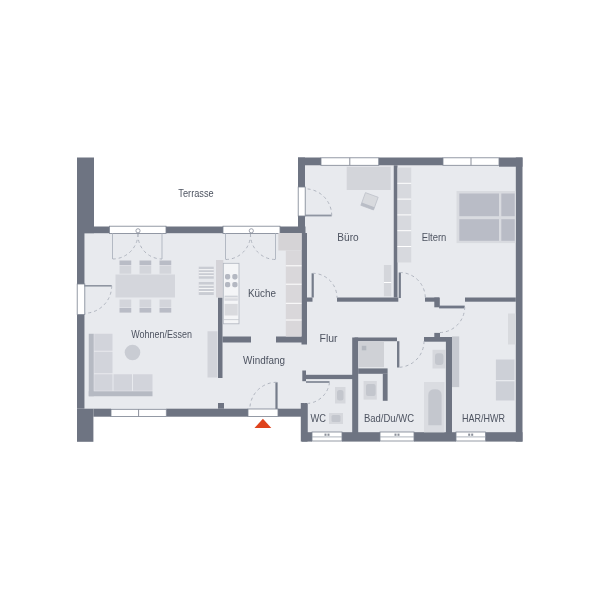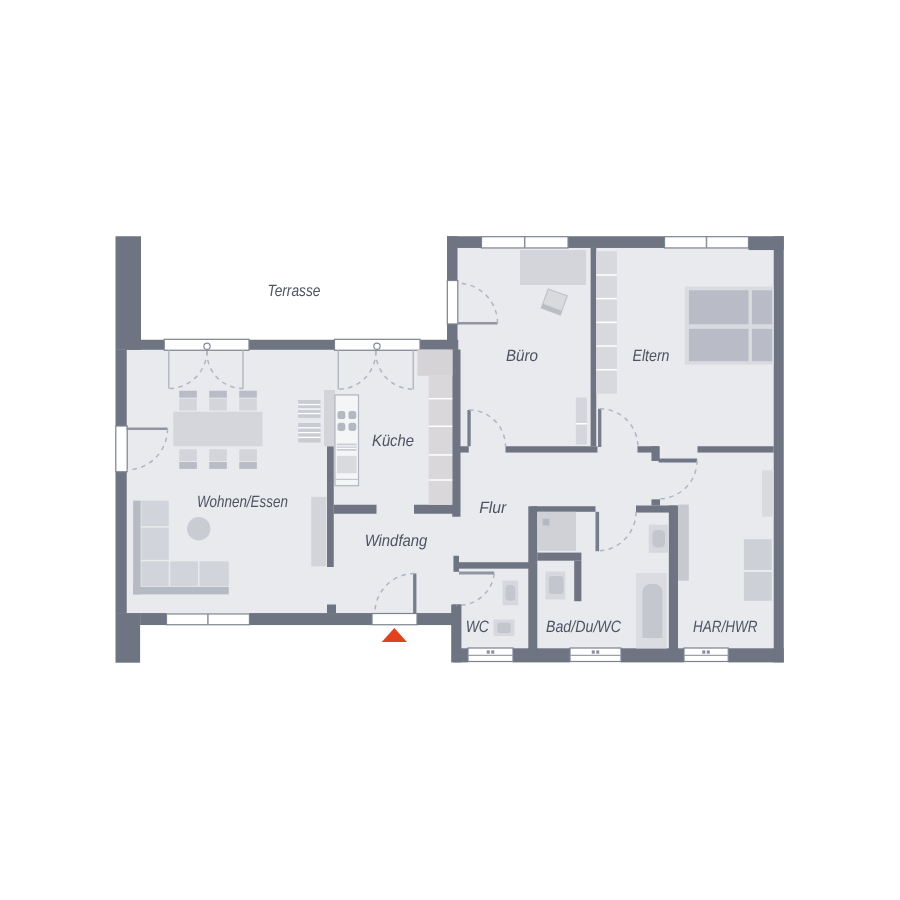--- a/index.html
+++ b/index.html
@@ -1,16 +1,16 @@
 <!DOCTYPE html>
 <html><head>
 <meta charset="utf-8">
 <style>
   html,body{margin:0;padding:0;background:#ffffff;}
-  #plan{width:600px;height:600px;position:relative;font-family:"Liberation Sans",sans-serif;font-style:italic;}
+  #plan{width:600px;height:600px;position:relative;font-family:"Liberation Sans",sans-serif;}
   svg{display:block;}
   text{font-family:"Liberation Sans",sans-serif;fill:#4d5360;font-size:10.9px;}
 </style>
 </head>
 <body>
 <div id="plan">
 <svg width="600" height="600" viewBox="0 0 600 600">
 
   <rect x="0" y="0" width="600" height="600" fill="#ffffff"></rect>
 

